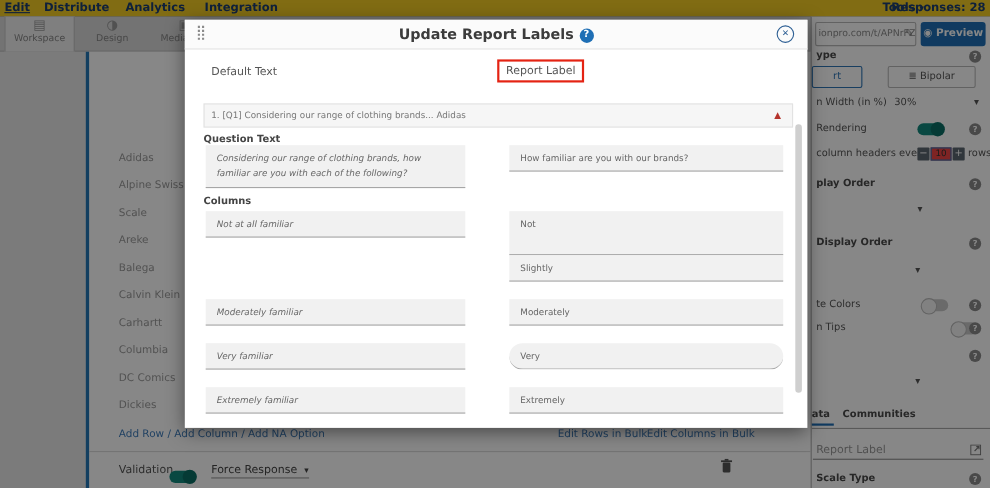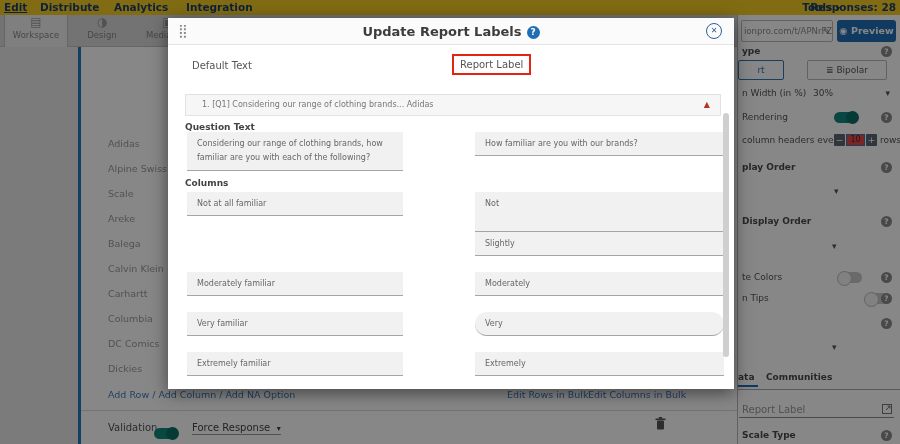--- a/index.html
+++ b/index.html
@@ -54,26 +54,26 @@
 
   
   .modal { position:absolute; left:168px; top:18px; width:566px; height:371px; background:#fff; z-index:10; box-shadow:0 4px 16px rgba(0,0,0,0.5); }
   .mhead { position:relative; height:27px; background:#fbfbfb; border-bottom:1px solid #e3e3e3; text-align:center; }
   .mtitle { font-size:13px; font-weight:700; color:#3c3c3c; line-height:27px; }
   .mhelp { display:inline-block; width:13px; height:13px; border-radius:50%; background:#1f6fb5; color:#fff; font-size:9px; font-weight:700; text-align:center; line-height:13px; vertical-align:1px; }
   .mdrag { position:absolute; left:10px; top:5px; color:#8a8a8a; font-size:13px; }
   .mclose { position:absolute; right:12px; top:5px; width:16px; height:16px; border:1px solid #2d5f94; border-radius:50%; color:#2d5f94; font-size:8px; text-align:center; line-height:14px; }
   .colhead { position:absolute; font-size:10px; color:#555; }
   .redbox { position:absolute; border:2px solid #e42313; padding:3px 6px; font-size:10px; color:#555; }
-  .qheader { position:absolute; left:17px; top:76px; width:536px; height:22px; background:#f6f6f6; border:1px solid #e2e2e2; font-size:8px; color:#777; line-height:20px; padding-left:16px; }
+  .qheader { position:absolute; left:17px; top:76px; width:536px; height:22px; background:#f6f6f6; border:1px solid #e2e2e2; font-size:8px; color:#777; line-height:20px; padding-left:6px; }
   .qheader .tri { position:absolute; right:10px; top:0; color:#b5342c; font-size:8px; }
   .mlabel { position:absolute; left:17px; font-size:9px; font-weight:700; color:#444; }
   .minput { position:absolute; background:#f1f1f1; border-bottom:1px solid #a6a6a6; font-size:8px; color:#666; padding:5px 10px; line-height:14px; }
-  .minput.l { left:19px;  width:216px; }
-  .minput.r { left:295px; width:249px;margin-left:12px; }
+  .minput.l { left:19px;  width:236px;font-style:italic; }
+  .minput.r { left:295px; width:249px; }
   .mscroll-thumb { position:absolute; right:5px; top:95px; width:6px; height:244px; background:#cfcfcf; border-radius:3px; }
 
   .trash-svg, .ext-svg { display:block; }
 </style>
 </head>
 <body>
 
 <div class="app">
 
   <div class="topbar">

